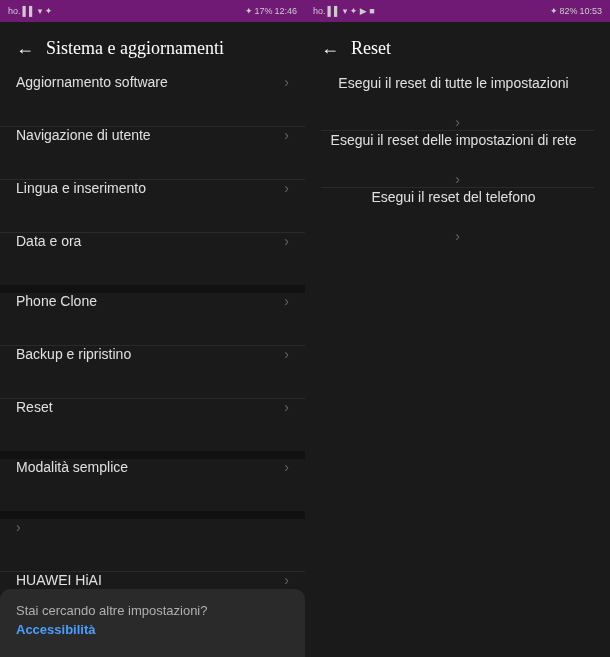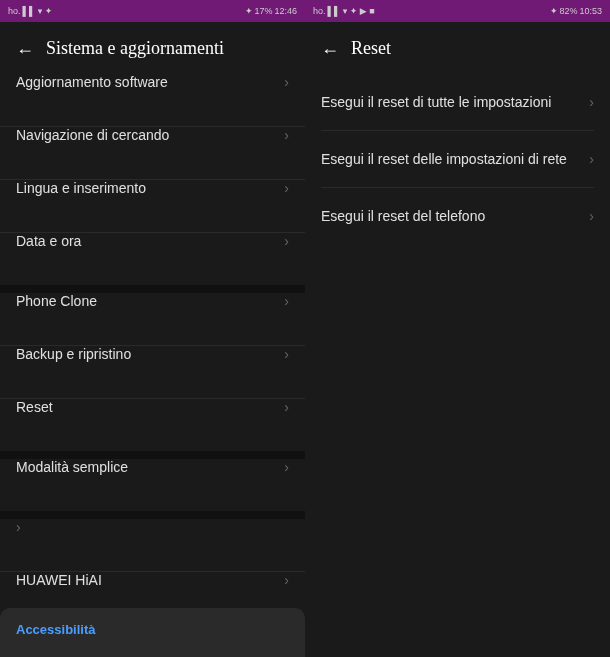--- a/index.html
+++ b/index.html
@@ -128,20 +128,21 @@
     }
 
     
     .right-menu-item {
       display: flex;
       align-items: center;
       justify-content: space-between;
       padding: 0 16px;
       min-height: 56px;
       cursor: pointer;
+      flex-direction: column;
     }
     .right-menu-item-text {
       color: #e0e0e0;
       font-size: 14px;
       flex: 1;
       padding-right: 8px;
       line-height: 1.3;
     }
     .right-menu-item-chevron {
       color: #666;
@@ -177,21 +178,21 @@
 
   <div class="menu-list">
 
     <div class="menu-item">
       <span class="menu-item-text">Aggiornamento software</span>
       <span class="menu-item-chevron">›</span>
     </div>
     <div class="menu-divider"></div>
 
     <div class="menu-item">
-      <span class="menu-item-text">Navigazione di cercando</span>
+      <span class="menu-item-text">Navigazione di utente</span>
       <span class="menu-item-chevron">›</span>
     </div>
     <div class="menu-divider"></div>
 
     <div class="menu-item">
       <span class="menu-item-text">Lingua e inserimento</span>
       <span class="menu-item-chevron">›</span>
     </div>
     <div class="menu-divider"></div>
 
@@ -237,20 +238,21 @@
     <div class="menu-divider"></div>
 
     <div class="menu-item">
       <span class="menu-item-text">Miglioramento esperienza utente</span>
       <span class="menu-item-chevron">›</span>
     </div>
 
   </div>
 
   <div class="bottom-card">
+    <div class="bottom-card-text">Stai cercando altre impostazioni?</div>
     <div class="bottom-card-link">Accessibilità</div>
   </div>
 </div>
 
 <div class="right-panel">
 
   <div class="status-bar">
     <div class="left-status">
       <span>ho.</span>
       <span>▌▌ ▾ ✦ ▶ ■</span>

